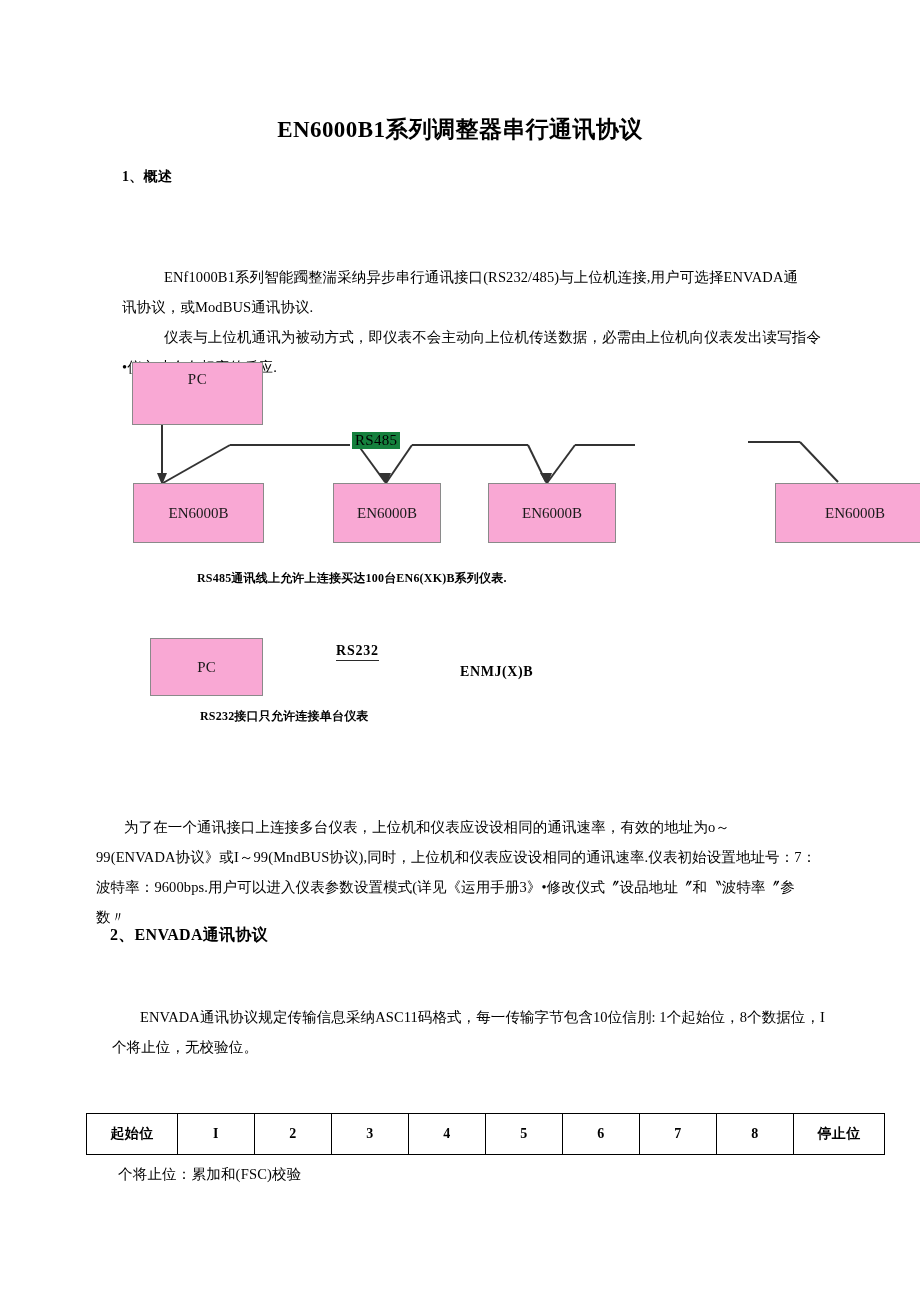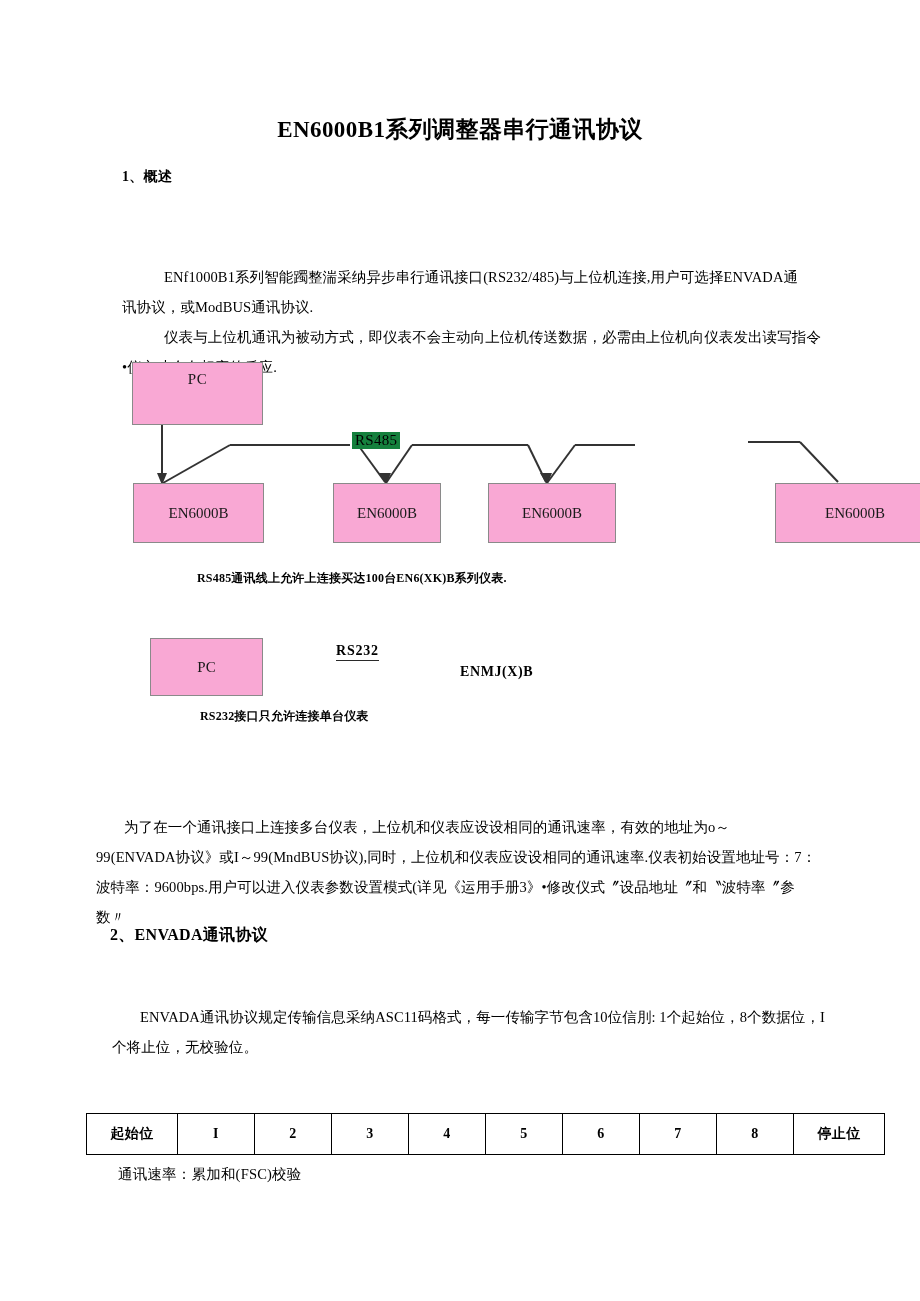--- a/index.html
+++ b/index.html
@@ -289,15 +289,15 @@
         <td class="num">4</td>
         <td class="num">5</td>
         <td class="num">6</td>
         <td class="num">7</td>
         <td class="num">8</td>
         <td class="wide">停止位</td>
       </tr>
     </tbody>
   </table>
 
-  <div class="spec-line" id="spec-check">通讯速率：累加和(FSC)校验</div>
+  <div class="spec-line" id="spec-check">个将止位：累加和(FSC)校验</div>
 
 </div>
 
 </body></html>

